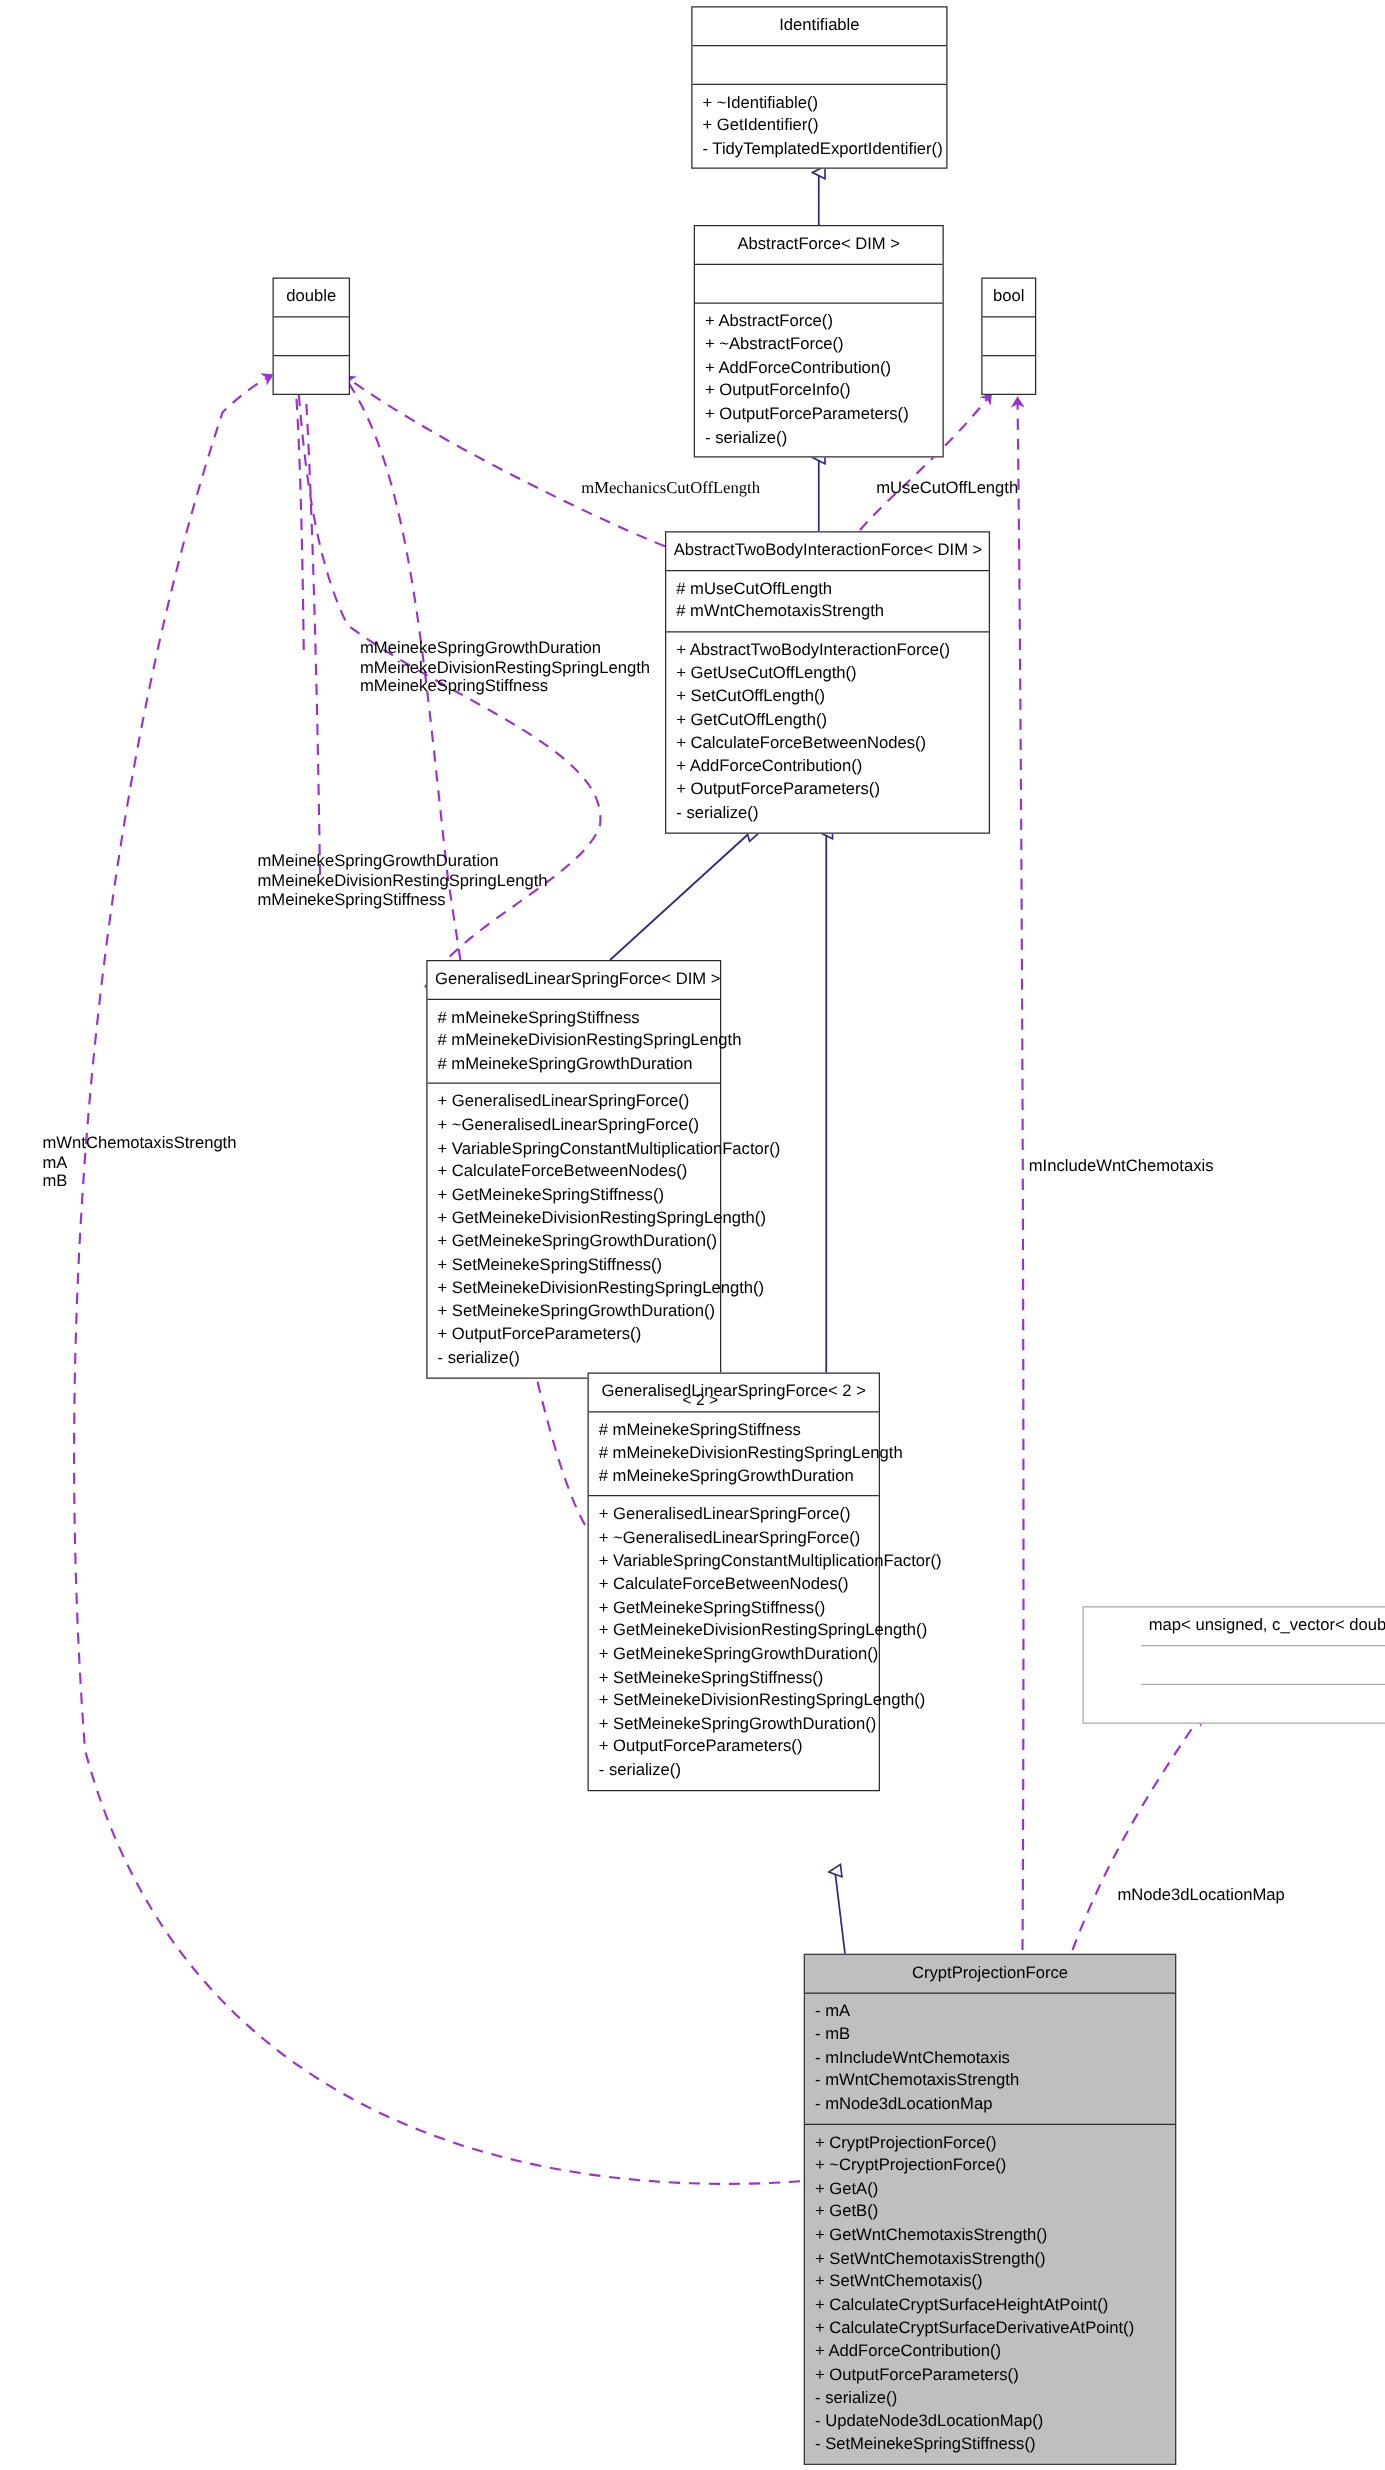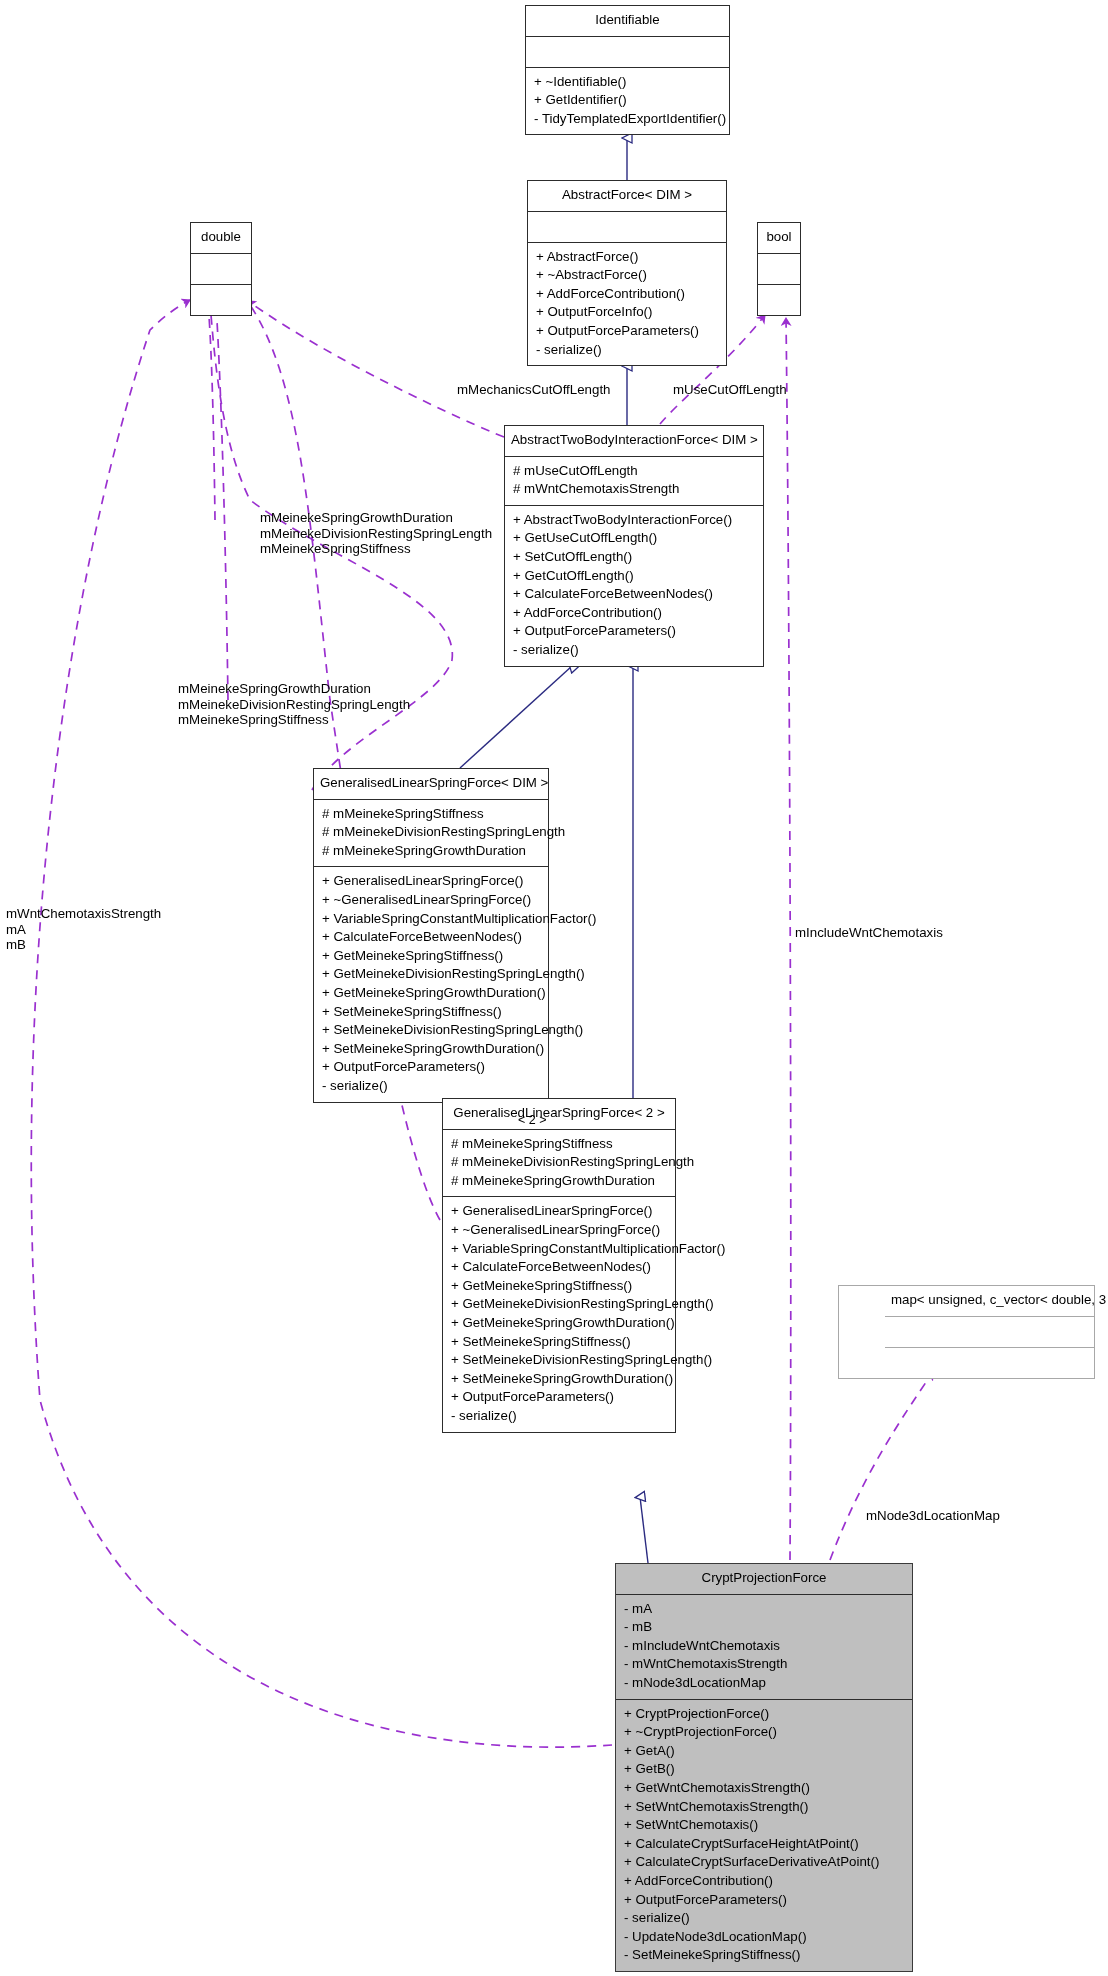--- a/index.html
+++ b/index.html
@@ -2,21 +2,21 @@
 <html><head>
 <meta charset="utf-8">
 <style>
   html,body{margin:0;padding:0;background:#ffffff;}
   body{
     width:1108px;height:1976px;position:relative;overflow:hidden;
     font-family:"Liberation Sans","DejaVu Sans",sans-serif;
     color:#000000;
     -webkit-font-smoothing:antialiased;
   }
-  #canvas{position:absolute;inset:0;}
+  #canvas{position:absolute;inset:0;margin-left:28px;}
   svg#edges{position:absolute;left:0;top:0;width:1108px;height:1976px;pointer-events:none;}
 
   .uml-box{
     position:absolute;
     box-sizing:border-box;
     border:1px solid #2c2c2c;
     background:#ffffff;
     font-size:13.3px;
     line-height:18.6px;
   }
@@ -224,21 +224,21 @@
       <div class="row">+ CalculateCryptSurfaceHeightAtPoint()</div>
       <div class="row">+ CalculateCryptSurfaceDerivativeAtPoint()</div>
       <div class="row">+ AddForceContribution()</div>
       <div class="row">+ OutputForceParameters()</div>
       <div class="row">- serialize()</div>
       <div class="row">- UpdateNode3dLocationMap()</div>
       <div class="row">- SetMeinekeSpringStiffness()</div>
     </div>
   </div>
 
-  <div class="edge-label" style="left:457px;top:382px;">mMechanicsCutOffLength</div>
+  <div class="edge-label" style="left:437px;top:382px;font-family:Liberation Serif, serif;">mMechanicsCutOffLength</div>
 
   <div class="edge-label" style="left:673px;top:382px;">mUseCutOffLength</div>
 
   <div class="edge-label center" style="left:260px;top:510px;width:230px;">
     <div>mMeinekeSpringGrowthDuration</div>
     <div>mMeinekeDivisionRestingSpringLength</div>
     <div>mMeinekeSpringStiffness</div>
   </div>
 
   <div class="edge-label center" style="left:178px;top:681px;width:228px;">

